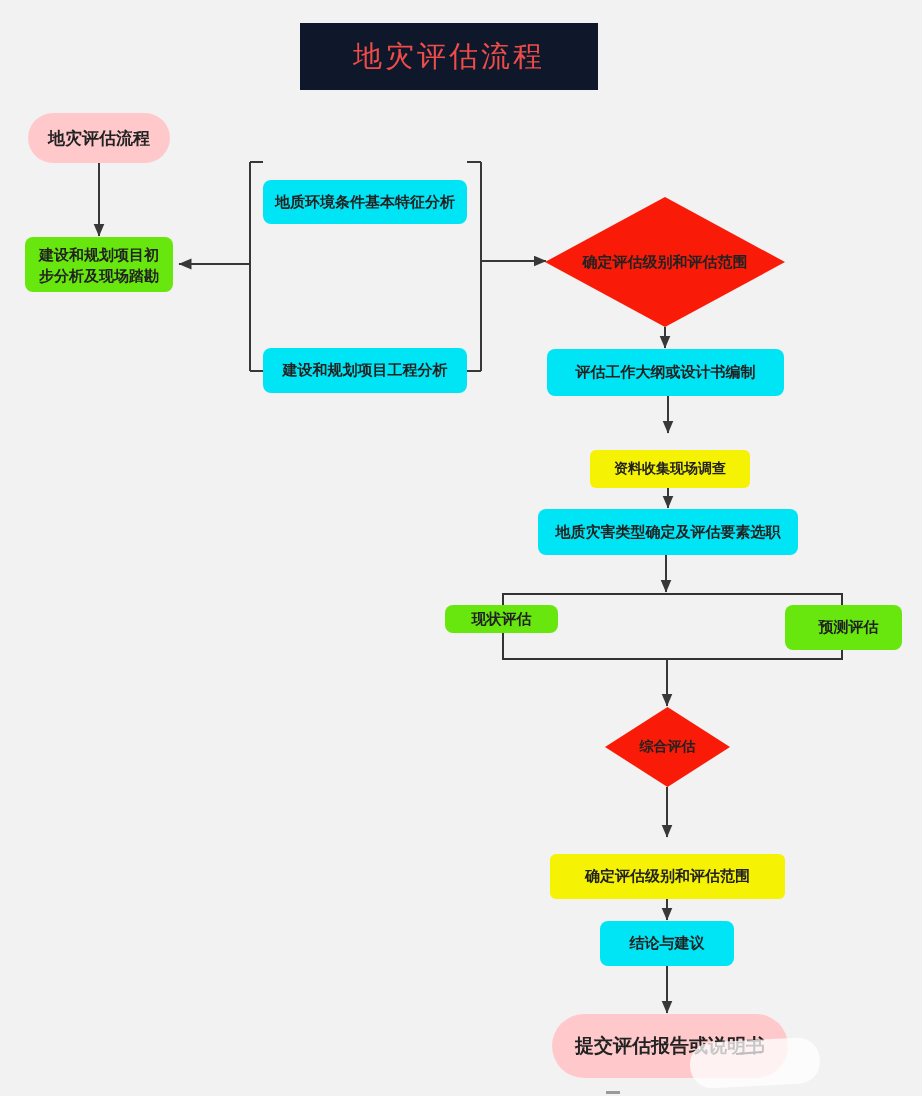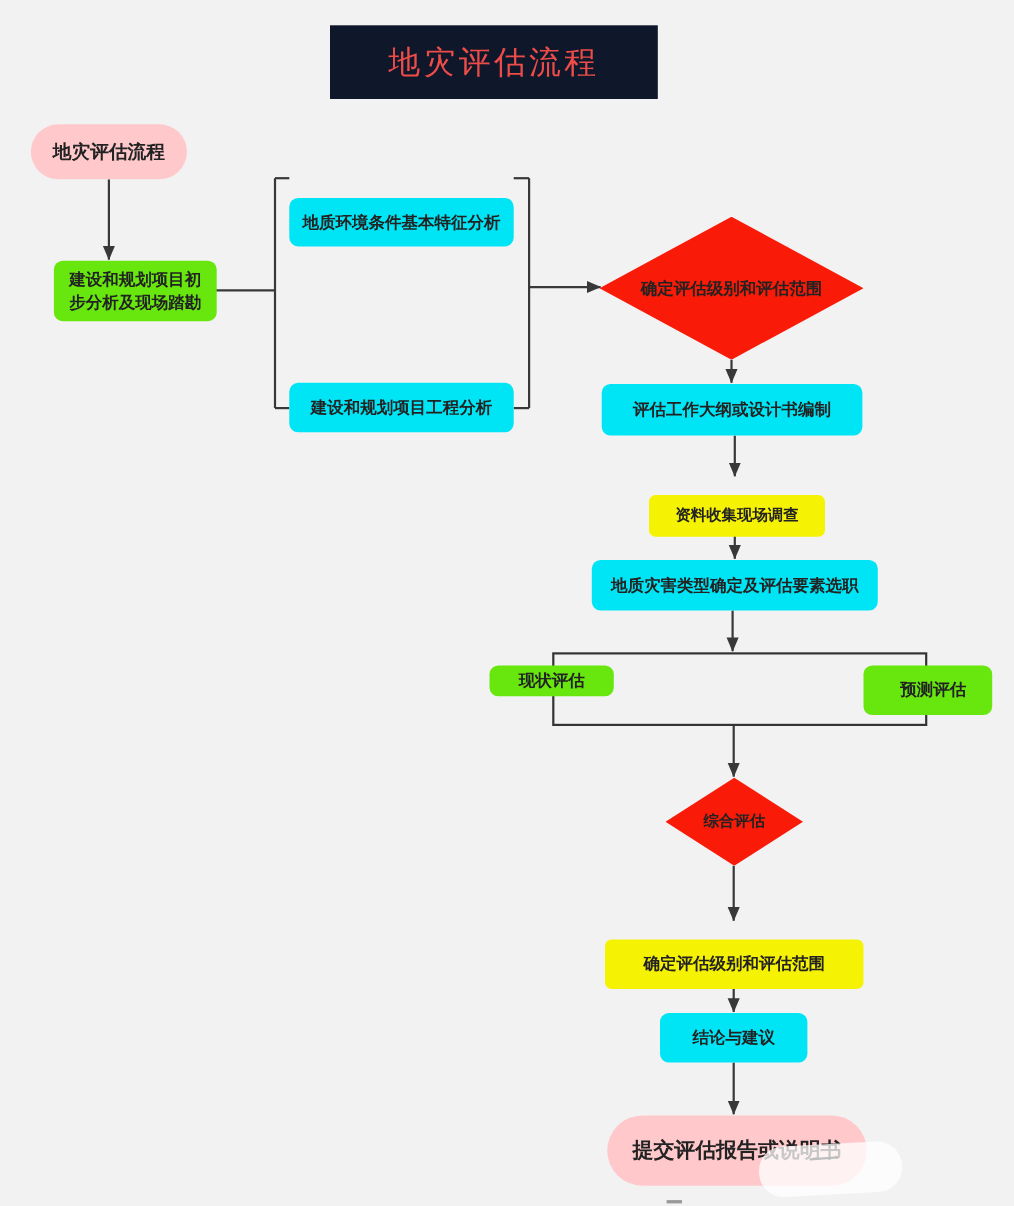--- a/index.html
+++ b/index.html
@@ -27,21 +27,21 @@
   .diamond{
     background:#f91b08;border-radius:0;
     clip-path:polygon(50% 0,100% 50%,50% 100%,0 50%);
   }
   .frame{
     position:absolute;z-index:1;box-sizing:border-box;
     border:2px solid #333;background:transparent;
   }
   
   #n-start{left:28px;top:113px;width:142px;height:50px;font-size:17px;}
-  #n-initial{left:25px;top:237px;width:148px;height:55px;font-size:15px;line-height:1.4;padding:4px 10px;margin-left:24px;}
+  #n-initial{left:25px;top:237px;width:148px;height:55px;font-size:15px;line-height:1.4;padding:4px 10px;}
   #n-geoenv{left:263px;top:140px;width:204px;height:44px;font-size:15px;margin-top:40px;}
   #n-projeng{left:263px;top:348px;width:204px;height:45px;font-size:15px;}
   #n-level{left:545px;top:197px;width:240px;height:130px;font-size:15px;}
   #n-outline{left:547px;top:349px;width:237px;height:47px;font-size:15px;}
   #n-collect{left:590px;top:434px;width:160px;height:38px;font-size:14px;}
   #n-hazard{left:538px;top:509px;width:260px;height:46px;font-size:15px;}
   #frame-eval{left:502px;top:593px;width:341px;height:67px;}
   #n-current{left:445px;top:605px;width:113px;height:28px;font-size:15px;}
   #n-predict{left:785px;top:605px;width:117px;height:45px;font-size:15px;padding-left:10px;}
   #n-comp{left:605px;top:707px;width:125px;height:80px;font-size:14px;}

